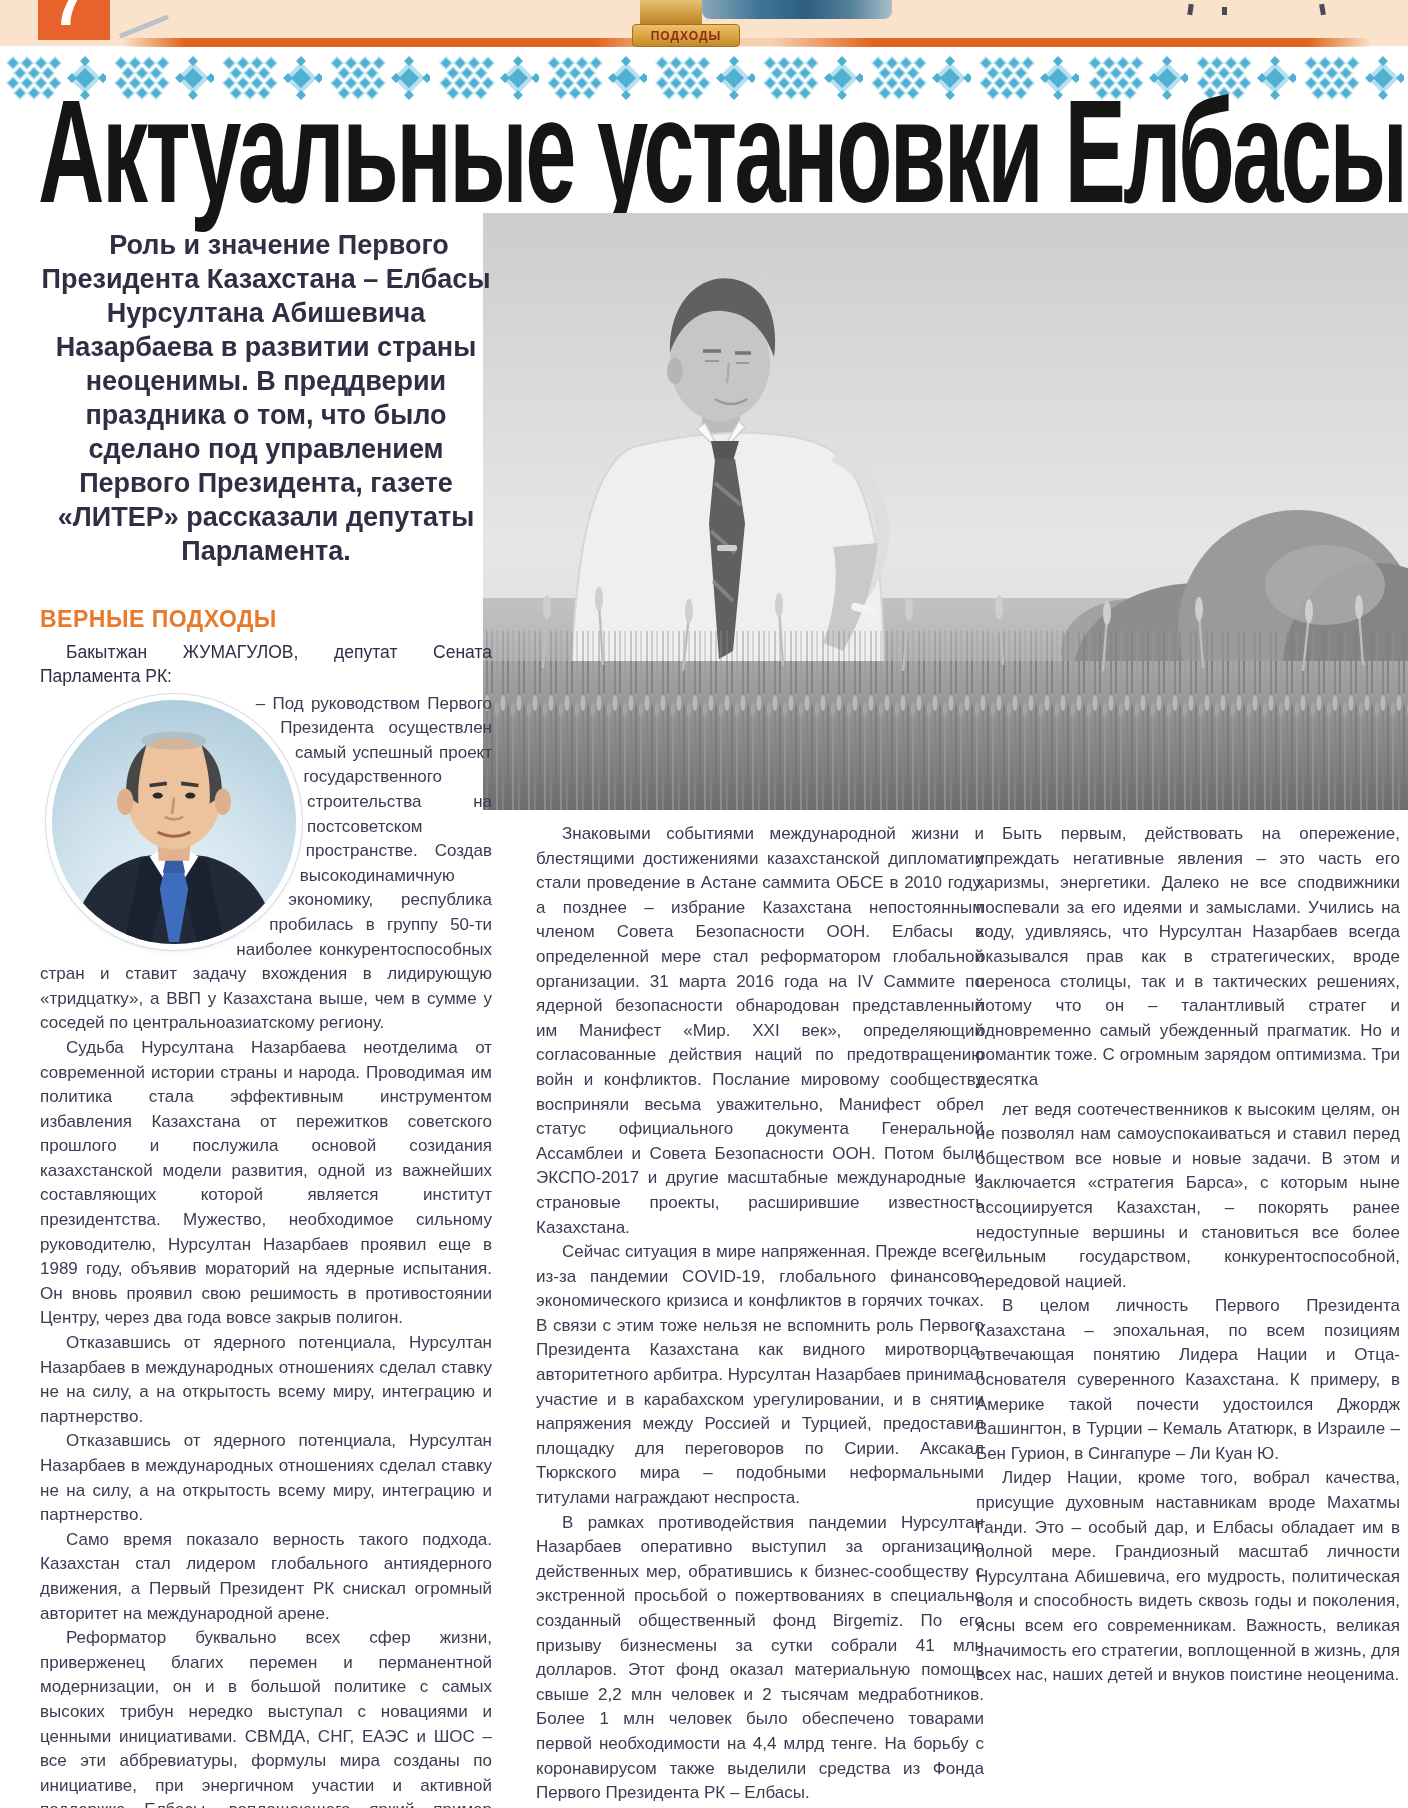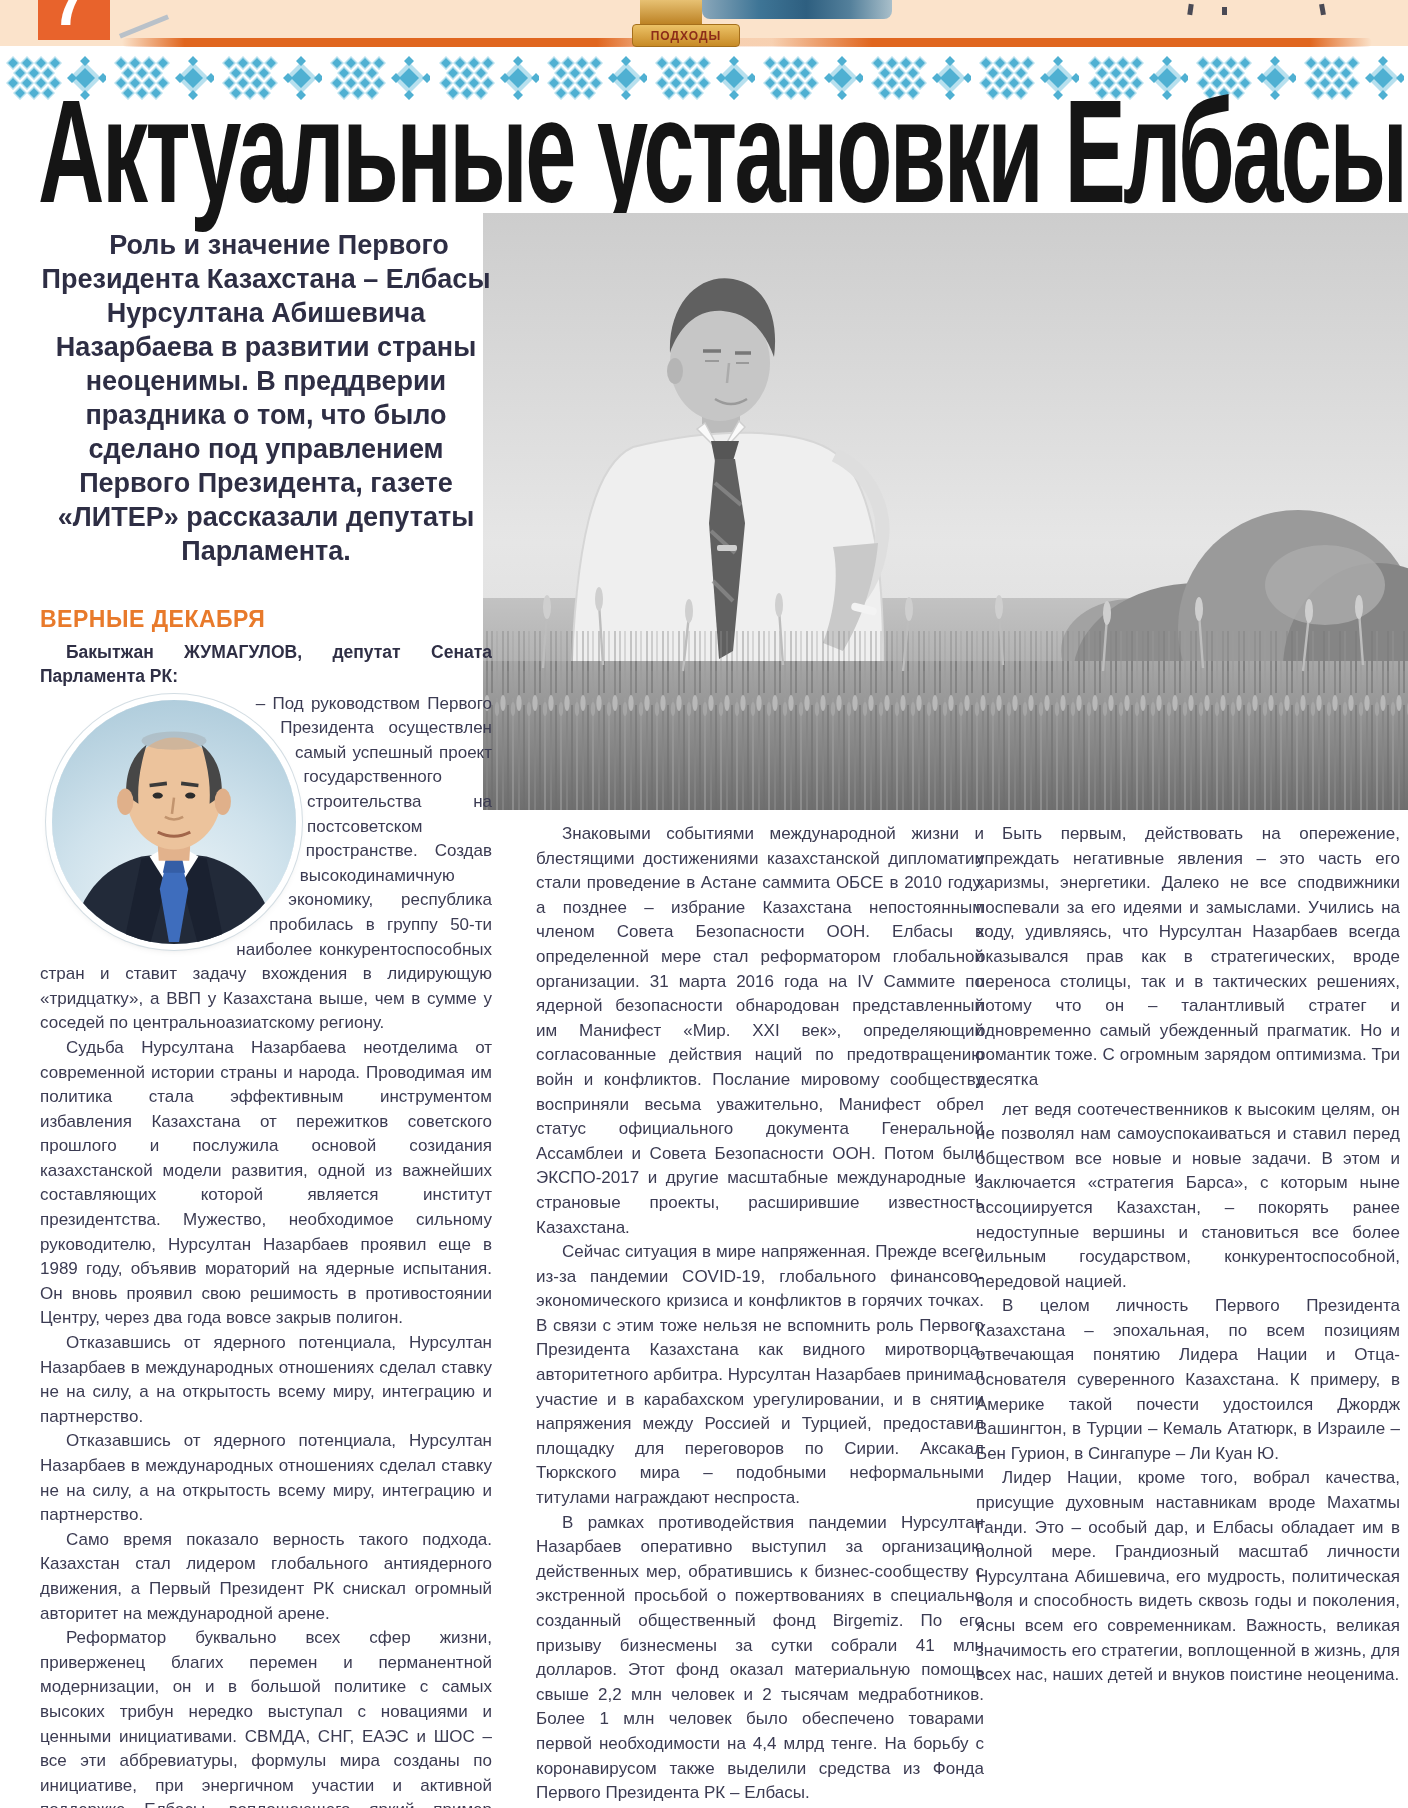--- a/index.html
+++ b/index.html
@@ -33,21 +33,21 @@
 
   
   .bodytext{font-size:17px;line-height:24.6px;color:#3b3b52;text-align:justify;}
   .bodytext p{margin:0;text-indent:26px;}
   .bodytext p.noindent{text-indent:0;}
   .bodytext p.gap{margin-top:5px;}
 
   #col-left{position:absolute;left:40px;top:228px;width:452px;height:1580px;overflow:hidden;}
   #lede{font-weight:bold;font-size:27px;line-height:34px;color:#2e2e44;text-align:center;margin:0 0 39px 0;}
   #section-title{margin:0 0 8px 0;color:#e87a2b;font-size:23px;font-weight:bold;letter-spacing:.5px;}
-  #byline{font-weight:bold;font-size:17.5px;line-height:24px;color:#2f2f45;text-indent:26px;margin:0 0 4px 0;text-align:justify;}
+  #byline{font-weight:normal;font-size:17.5px;line-height:24px;color:#2f2f45;text-indent:26px;margin:0 0 4px 0;text-align:justify;}
 
   #portrait{float:left;width:244px;height:244px;border-radius:50%;margin:8px 14px 6px 12px;
             shape-outside:circle(50%);
             background:radial-gradient(circle at 50% 88%,#eff6f9 0%,#cfe2ec 48%,#a6c6d7 100%);
             box-shadow:0 0 0 6px #ffffff,0 0 0 7px #d3dde3,0 3px 10px rgba(0,0,0,.25);
             overflow:hidden;}
 
   #col-mid{position:absolute;left:536px;top:822px;width:448px;height:980px;overflow:hidden;}
   #col-right{position:absolute;left:976px;top:822px;width:424px;height:980px;overflow:hidden;}
 
@@ -235,21 +235,21 @@
             <ellipse cx="716" cy="396" rx="4" ry="12"></ellipse>
           <ellipse cx="826" cy="398" rx="4" ry="12"></ellipse>
             <ellipse cx="876" cy="394" rx="4" ry="12"></ellipse>
         </g>
       </g>
     </svg>
   </div>
 
   <div id="col-left" class="bodytext">
     <p id="lede">Роль и значение Первого Президента Казахстана – Елбасы Нурсултана Абишевича Назарбаева в развитии страны неоценимы. В преддверии праздника о том, что было сделано под управлением Первого Президента, газете «ЛИТЕР» рассказали депутаты Парламента.</p>
-    <h2 id="section-title">ВЕРНЫЕ ДЕКАБРЯ</h2>
+    <h2 id="section-title">ВЕРНЫЕ ПОДХОДЫ</h2>
     <p id="byline">Бакытжан ЖУМАГУЛОВ, депутат Сената Парламента РК:</p>
 
     <div id="portrait">
       <svg width="244" height="244" viewBox="0 0 240 240">
         <path d="M18 242 C26 184 58 162 88 154 L120 150 L152 154 C182 162 214 184 222 242 Z" fill="#222a39"></path>
         <path d="M120 152 L88 156 L70 242 L96 242 Z" fill="#1a2130"></path>
         <path d="M120 152 L152 156 L170 242 L144 242 Z" fill="#1a2130"></path>
         <path d="M96 154 L120 192 L144 154 L134 148 L106 148 Z" fill="#ffffff"></path>
         <path d="M113 158 L127 158 L134 186 L125 238 L115 238 L106 186 Z" fill="#3e6dbd"></path>
         <path d="M112 156 L128 156 L131 170 L109 170 Z" fill="#355ea6"></path>

